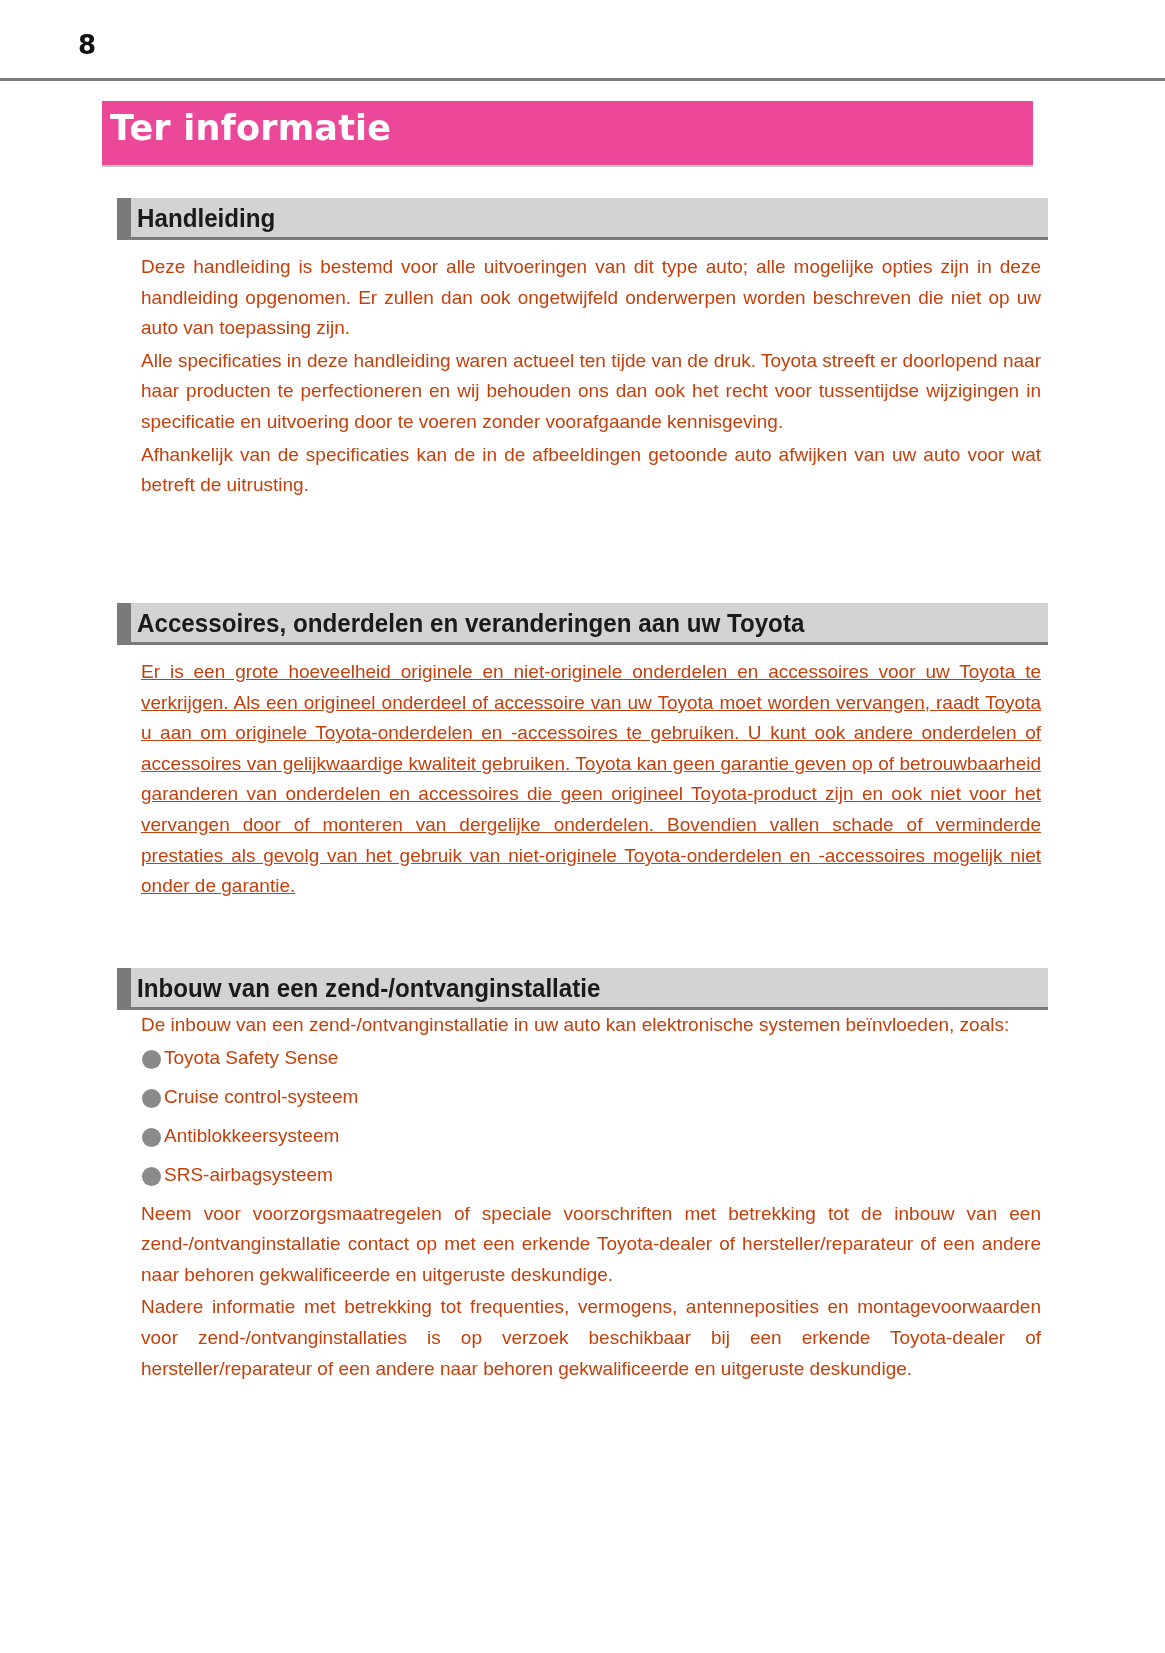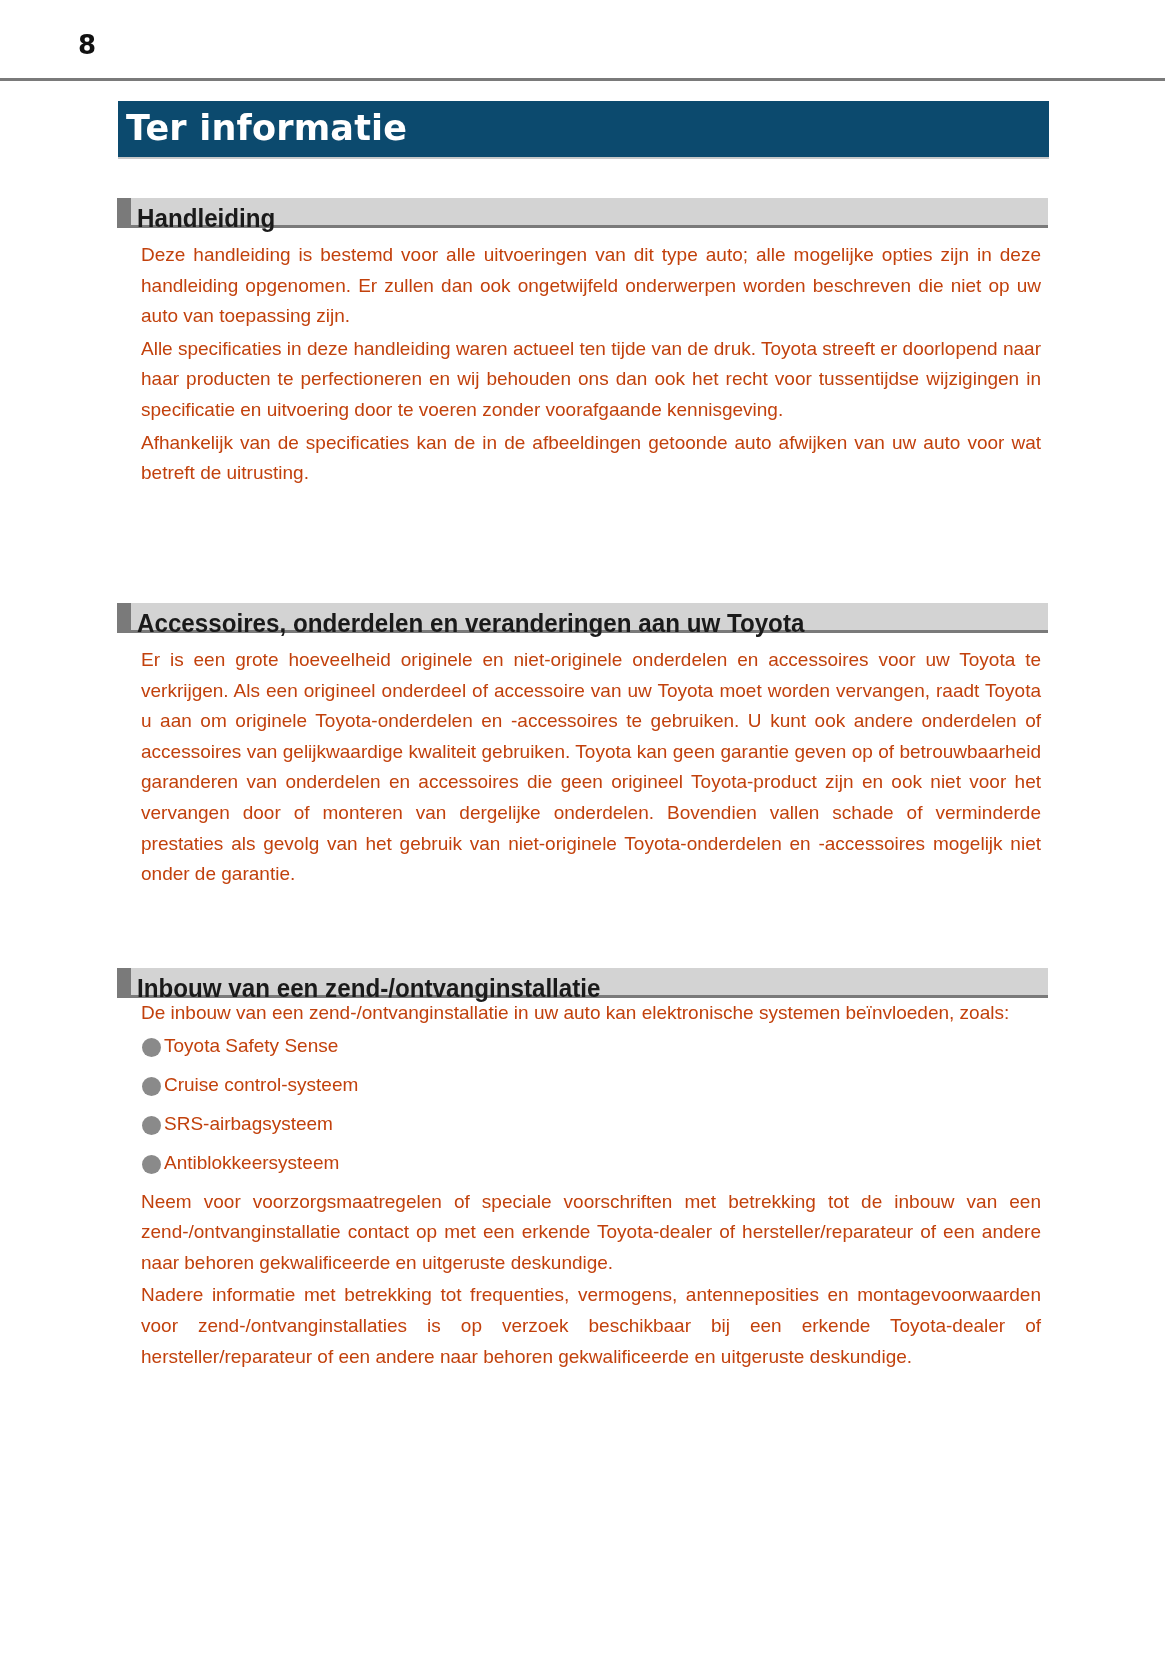--- a/index.html
+++ b/index.html
@@ -8,31 +8,31 @@
       font-family: "Liberation Sans", sans-serif; color: #1a1a1a;
     }
     .page-number {
       position: absolute; left: 78px; top: 30px;
       font-family: "DejaVu Sans", sans-serif; font-weight: bold; font-size: 26px; color: #111;
     }
     .top-rule {
       position: absolute; left: 0; top: 78px; width: 1165px; height: 3px; background: #7a7a7a;
     }
     .chapter-bar {
-      position: absolute; left: 118px; top: 101px; width: 931px; height: 56px;
-      background: #0c4a6e; box-shadow: 0 2px 0 #c9c9c9;
+      position: absolute; left: 102px; top: 101px; width: 931px; height: 64px;
+      background: #ec4899; box-shadow: 0 2px 0 #c9c9c9;
     }
     .chapter-title {
       position: absolute; left: 8px; top: 7px;
       font-family: "DejaVu Sans", sans-serif; font-weight: bold; font-size: 35px; color: #ffffff;
       letter-spacing: 0.2px;
     }
     .section { position: absolute; left: 117px; width: 931px; }
     .section-head {
-      position: relative; height: 30px; background: #d3d3d3;
+      position: relative; height: 42px; background: #d3d3d3;
       border-left: 14px solid #7a7a7a; border-bottom: 3px solid #7a7a7a; box-sizing: border-box;
     }
     .section-title {
       position: absolute; left: 6px; top: 5px;
       font-family: "Liberation Sans", sans-serif; font-weight: bold; font-size: 26px; color: #1a1a1a;
       transform: scaleX(0.93); transform-origin: left center; white-space: nowrap;
     }
     .body {
       margin-left: 24px; width: 900px; font-size: 19px; line-height: 30.6px; text-align: justify;
       color: #c2410c;
@@ -64,33 +64,33 @@
     <p>Deze handleiding is bestemd voor alle uitvoeringen van dit type auto; alle mogelijke opties zijn in deze handleiding opgenomen. Er zullen dan ook ongetwijfeld onderwerpen worden beschreven die niet op uw auto van toe­passing zijn.</p>
     <p class="para-gap">Alle specificaties in deze handleiding waren actueel ten tijde van de druk. Toyota streeft er doorlopend naar haar producten te perfectioneren en wij behouden ons dan ook het recht voor tussentijdse wijzigingen in specificatie en uitvoering door te voeren zonder voorafgaande kennisgeving.</p>
     <p class="para-gap">Afhankelijk van de specificaties kan de in de afbeeldingen getoonde auto afwijken van uw auto voor wat betreft de uitrusting.</p>
   </div>
 </div>
 
 <div class="section" style="top:586px;margin-top:17px;">
   <div class="section-head">
     <div class="section-title">Accessoires, onderdelen en veranderingen aan uw Toyota</div>
   </div>
-  <div class="body" style="margin-top:12px;">
+  <div class="body" style="margin-top:12px;text-decoration:underline;">
     <p>Er is een grote hoeveelheid originele en niet-originele onderdelen en acces­soires voor uw Toyota te verkrijgen. Als een origineel onderdeel of accessoire van uw Toyota moet worden vervangen, raadt Toyota u aan om originele Toyota-onderdelen en -accessoires te gebruiken. U kunt ook andere onder­delen of accessoires van gelijkwaardige kwaliteit gebruiken. Toyota kan geen garantie geven op of betrouwbaarheid garanderen van onderdelen en acces­soires die geen origineel Toyota-product zijn en ook niet voor het vervangen door of monteren van dergelijke onderdelen. Bovendien vallen schade of ver­minderde prestaties als gevolg van het gebruik van niet-originele Toyota-onderdelen en -accessoires mogelijk niet onder de garantie.</p>
   </div>
 </div>
 
 <div class="section" style="top:968px;">
   <div class="section-head">
     <div class="section-title">Inbouw van een zend-/ontvanginstallatie</div>
   </div>
   <div class="body" style="margin-top:0;">
     <p>De inbouw van een zend-/ontvanginstallatie in uw auto kan elektronische systemen beïnvloeden, zoals:</p>
     <ul class="bullets" style="margin-top:2px;">
       <li><span class="bullet-dot"></span><span>Toyota Safety Sense</span></li>
       <li><span class="bullet-dot"></span><span>Cruise control-systeem</span></li>
+      <li><span class="bullet-dot"></span><span>Antiblokkeersysteem</span></li>
       <li><span class="bullet-dot"></span><span>SRS-airbagsysteem</span></li>
-      <li><span class="bullet-dot"></span><span>Antiblokkeersysteem</span></li>
     </ul>
     <p>Neem voor voorzorgsmaatregelen of speciale voorschriften met betrekking tot de inbouw van een zend-/ontvanginstallatie contact op met een erkende Toyota-dealer of hersteller/reparateur of een andere naar behoren gekwalifi­ceerde en uitgeruste deskundige.</p>
     <p class="para-gap">Nadere informatie met betrekking tot frequenties, vermogens, antenneposi­ties en montagevoorwaarden voor zend-/ontvanginstallaties is op verzoek beschikbaar bij een erkende Toyota-dealer of hersteller/reparateur of een andere naar behoren gekwalificeerde en uitgeruste deskundige.</p>
   </div>
 </div>
 
 </body></html>

